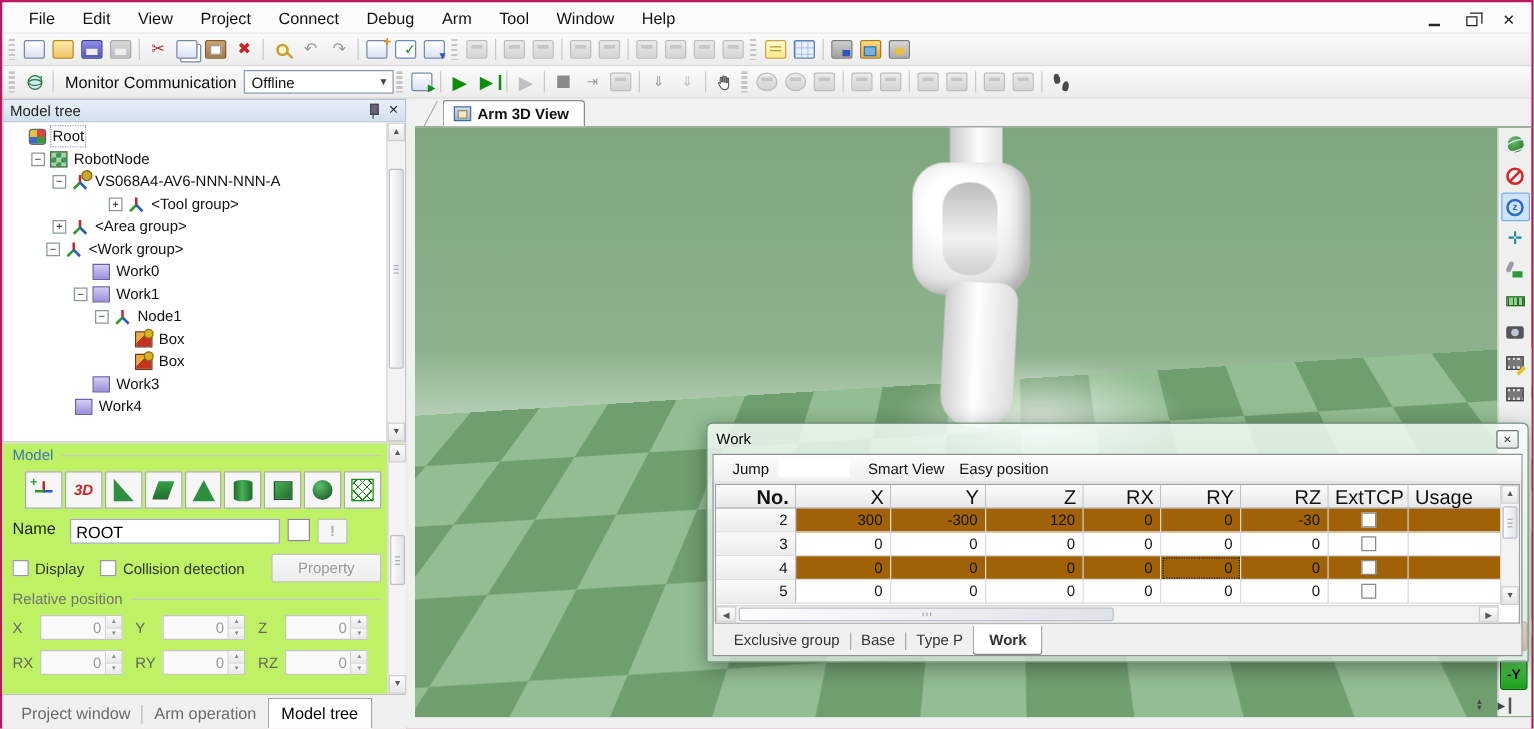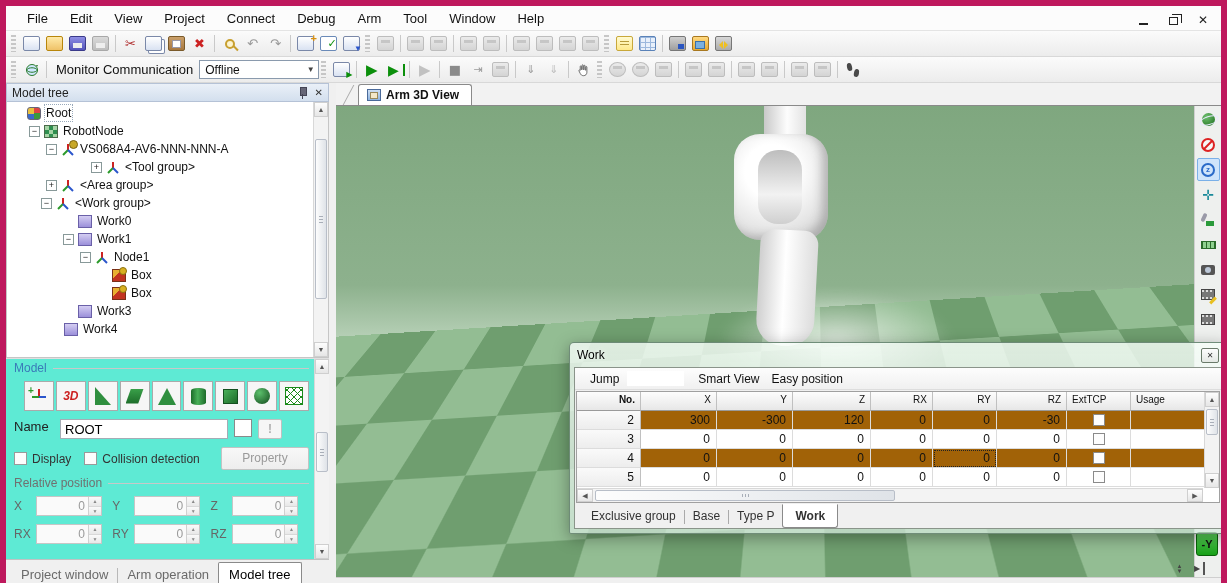--- a/index.html
+++ b/index.html
@@ -1,17 +1,17 @@
 <!DOCTYPE html>
 <html><head>
 <meta charset="utf-8">
 <style>
 *{box-sizing:border-box;margin:0;padding:0}
 body{width:1227px;height:583px;overflow:hidden;font-family:"Liberation Sans","DejaVu Sans",sans-serif;font-size:12px;color:#111;background:#fff}
-.app{position:relative;width:1227px;height:583px;background:#f0f0f0;border:6px solid #be185d}
+.app{position:relative;width:1227px;height:583px;background:#f0f0f0;border:2px solid #be185d}
 
 
 .menubar{display:flex;align-items:center;height:25px;background:#fcfcfc;border-bottom:1px solid #e4e4e4;padding-left:10px}
 .menu-item{padding:3px 11px;font-size:13px}
 .win-ctrls{margin-left:auto;display:flex;align-items:center;gap:14px;padding-right:10px}
 .wc{width:16px;height:14px;display:flex;align-items:flex-end;justify-content:center;color:#222;font-weight:bold;font-size:11px;line-height:10px}
 .wc-min i{display:block;width:9px;height:3px;border-bottom:2px solid #222}
 .wc-restore i{position:relative;display:block;width:9px;height:8px;border:1px solid #222;background:#fcfcfc}
 .wc-restore i::before{content:"";position:absolute;left:2px;top:-4px;width:9px;height:8px;border:1px solid #222;border-bottom:none;border-left:none}
 .wc-close{font-size:12px}
@@ -93,21 +93,21 @@
 .sb-track{position:relative;flex:1}
 .sb-thumb{position:absolute;left:1px;right:1px;background:linear-gradient(90deg,#fdfdfd,#dfe3e8);border:1px solid #b8bec8;border-radius:2px}
 .sb-thumb::after{content:"";position:absolute;left:3px;right:3px;top:50%;height:1px;background:#a8aeb8;box-shadow:0 -3px #a8aeb8,0 3px #a8aeb8}
 .hsb{position:absolute;left:0;right:16px;bottom:0;height:14px;background:#f3f3f3;border-top:1px solid #d8d8d8;display:flex}
 .hsb .sb-btn{width:16px;height:13px}
 .hsb .sb-track{flex:1;position:relative}
 .hsb .sb-thumb{top:1px;bottom:1px;left:2px;width:300px}
 .hsb .sb-thumb::after{left:50%;top:3px;bottom:3px;height:auto;width:1px;box-shadow:-3px 0 #a8aeb8,3px 0 #a8aeb8}
 
 
-.props{position:relative;height:201px;background:#5eead4;border-top:1px solid #e0e0e0;padding:2px 20px 0 8px}
+.props{position:relative;height:201px;background:#bef264;border-top:1px solid #e0e0e0;padding:2px 20px 0 8px}
 .grp-label{display:flex;align-items:center;gap:6px;font-size:12px}
 .grp-label .txt{color:#3a7ab8}
 .grp-label .txt.gray{color:#707070}
 .grp-label .line{flex:1;height:1px;background:#c8c8c8}
 .shape-row{display:flex;gap:2px;margin:6px 0 8px 10px}
 .sbtn{width:30px;height:30px;background:#f6f6f6;border:1px solid #aaa;display:flex;align-items:center;justify-content:center;position:relative}
 .sh-axis{width:16px;height:16px;position:relative}
 .sh-axis::before{content:"";position:absolute;left:7px;top:1px;width:2px;height:9px;background:#cc2222}
 .sh-axis::after{content:"";position:absolute;left:1px;top:8px;width:14px;height:2px;background:linear-gradient(90deg,#2a9a2a 0 50%,#2a55cc 50%)}
 .sh-axis .plus{position:absolute;left:-3px;top:-3px;color:#2a9a2a;font-weight:bold;font-size:10px}
@@ -195,21 +195,21 @@
 
 .work-dialog{position:absolute;left:233px;top:236px;width:658px;z-index:50;background:linear-gradient(rgba(246,253,248,.82),rgba(214,234,222,.72));border:1px solid rgba(100,130,110,.9);border-radius:5px 5px 2px 2px;box-shadow:0 4px 16px rgba(0,0,0,.35);padding:0 4px 4px}
 .wd-title{height:24px;display:flex;align-items:center;padding:0 3px;font-size:12px;color:#000;text-shadow:0 0 5px rgba(255,255,255,.9)}
 .wd-close{margin-left:auto;width:18px;height:15px;background:linear-gradient(#fdfdfd,#e4e8e4);border:1px solid #6a7a6a;border-radius:2px;display:flex;align-items:center;justify-content:center;font-size:8px;color:#333}
 .wd-body{background:#f0f0f0;border:1px solid #8a948a}
 .wd-menu{height:22px;display:flex;align-items:center;background:linear-gradient(#fdfdfd,#f0f0f0);border-bottom:1px solid #ddd;padding-left:9px;font-size:12px}
 .wd-menu .mi{padding:2px 6px}
 .jump-field{width:57px;height:15px;background:#fff;margin:0 8px 0 2px}
 .wtable{position:relative;margin:1px;background:#fff;border:1px solid #a0a0a0;height:112px}
 .thead{display:flex;height:19px}
-.th{background:linear-gradient(#fdfdfd,#e7e7e7);border-right:1px solid #c0c0c0;border-bottom:1px solid #9a9a9a;font-size:10px;padding:2px 5px 0 2px;text-align:right}
+.th{background:linear-gradient(#fdfdfd,#e7e7e7);border-right:1px solid #c0c0c0;border-bottom:1px solid #9a9a9a;font-size:16px;padding:2px 5px 0 2px;text-align:right}
 .th.no{font-weight:bold}
 .th.lft{text-align:left;padding-left:5px}
 .trw{display:flex;height:19px}
 .td{border-right:1px solid #dcdcdc;border-bottom:1px solid #dcdcdc;font-size:12px;text-align:right;padding:2px 6px 0 2px}
 .td.rowhdr{background:linear-gradient(#fafafa,#ededed);border-right:1px solid #c0c0c0}
 .trw.hl .td:not(.rowhdr){background:#a16207}
 .td.ctr{display:flex;align-items:center;justify-content:center;padding:0}
 .td .cbx{width:12px;height:12px;border:1px solid #8a8a8a;background:#fdfdfd}
 .td.focus{outline:1px dotted #222;outline-offset:-2px}
 .w-no{width:64px}.w-x{width:76px}.w-y{width:76px}.w-z{width:78px}.w-rx{width:62px}.w-ry{width:64px}.w-rz{width:70px}.w-ext{width:64px}.w-use{flex:1}

